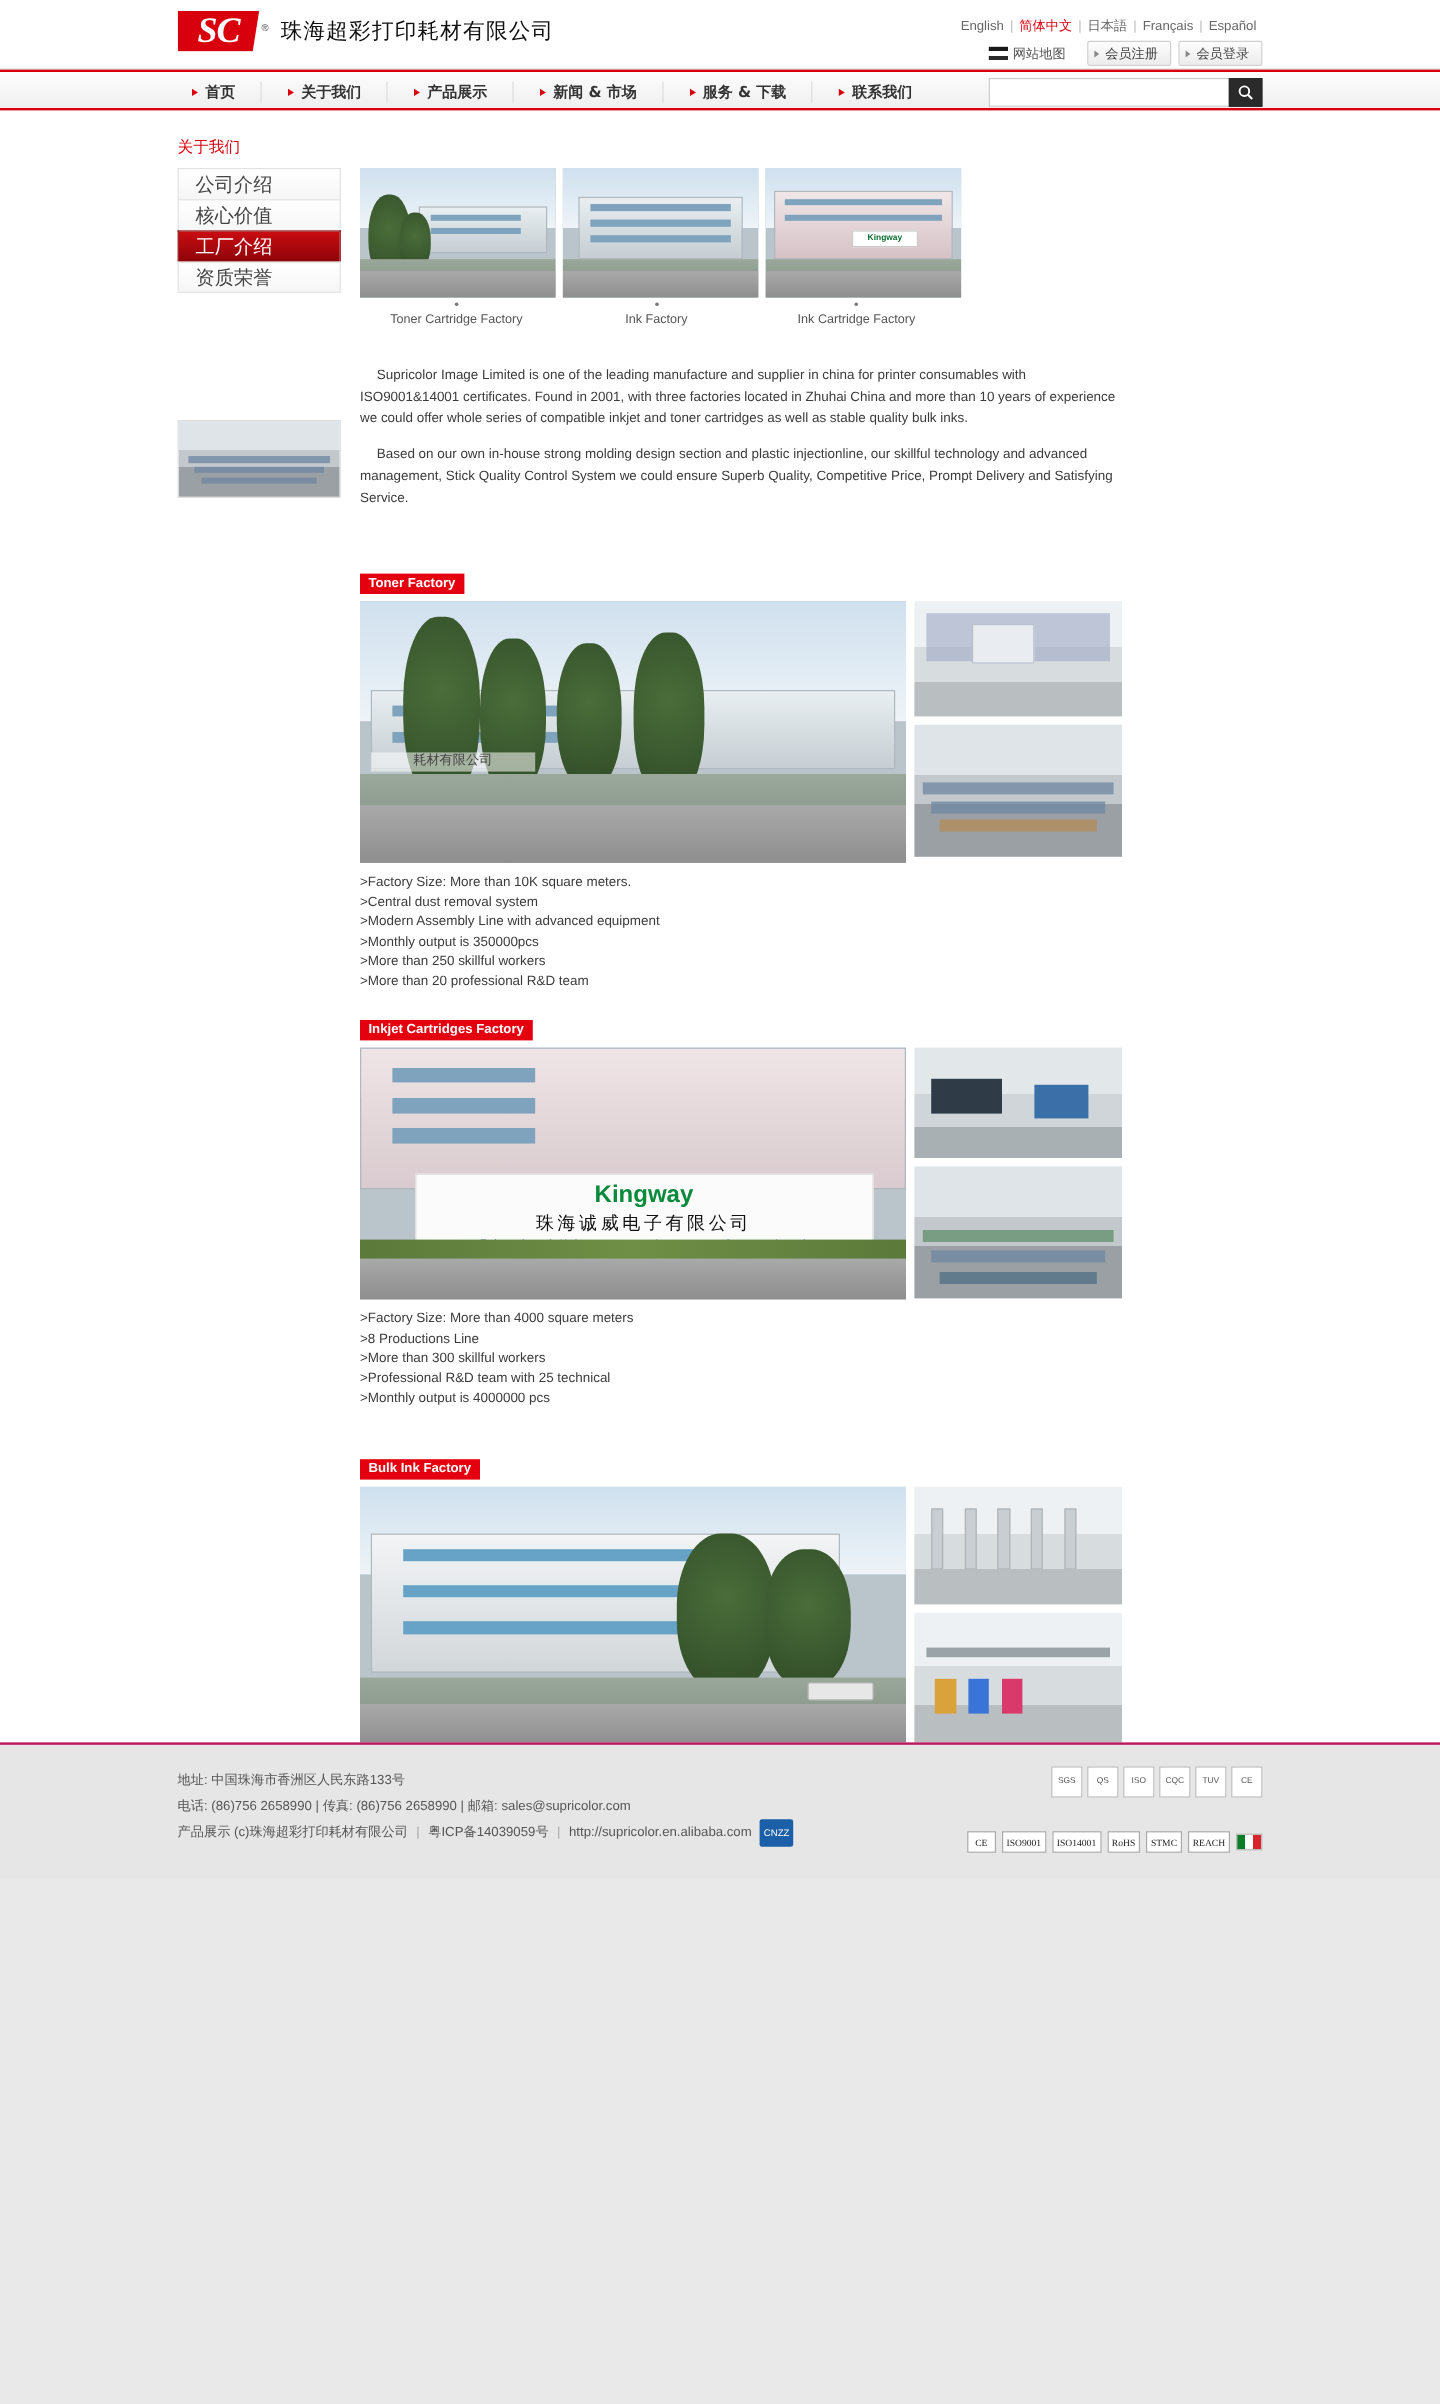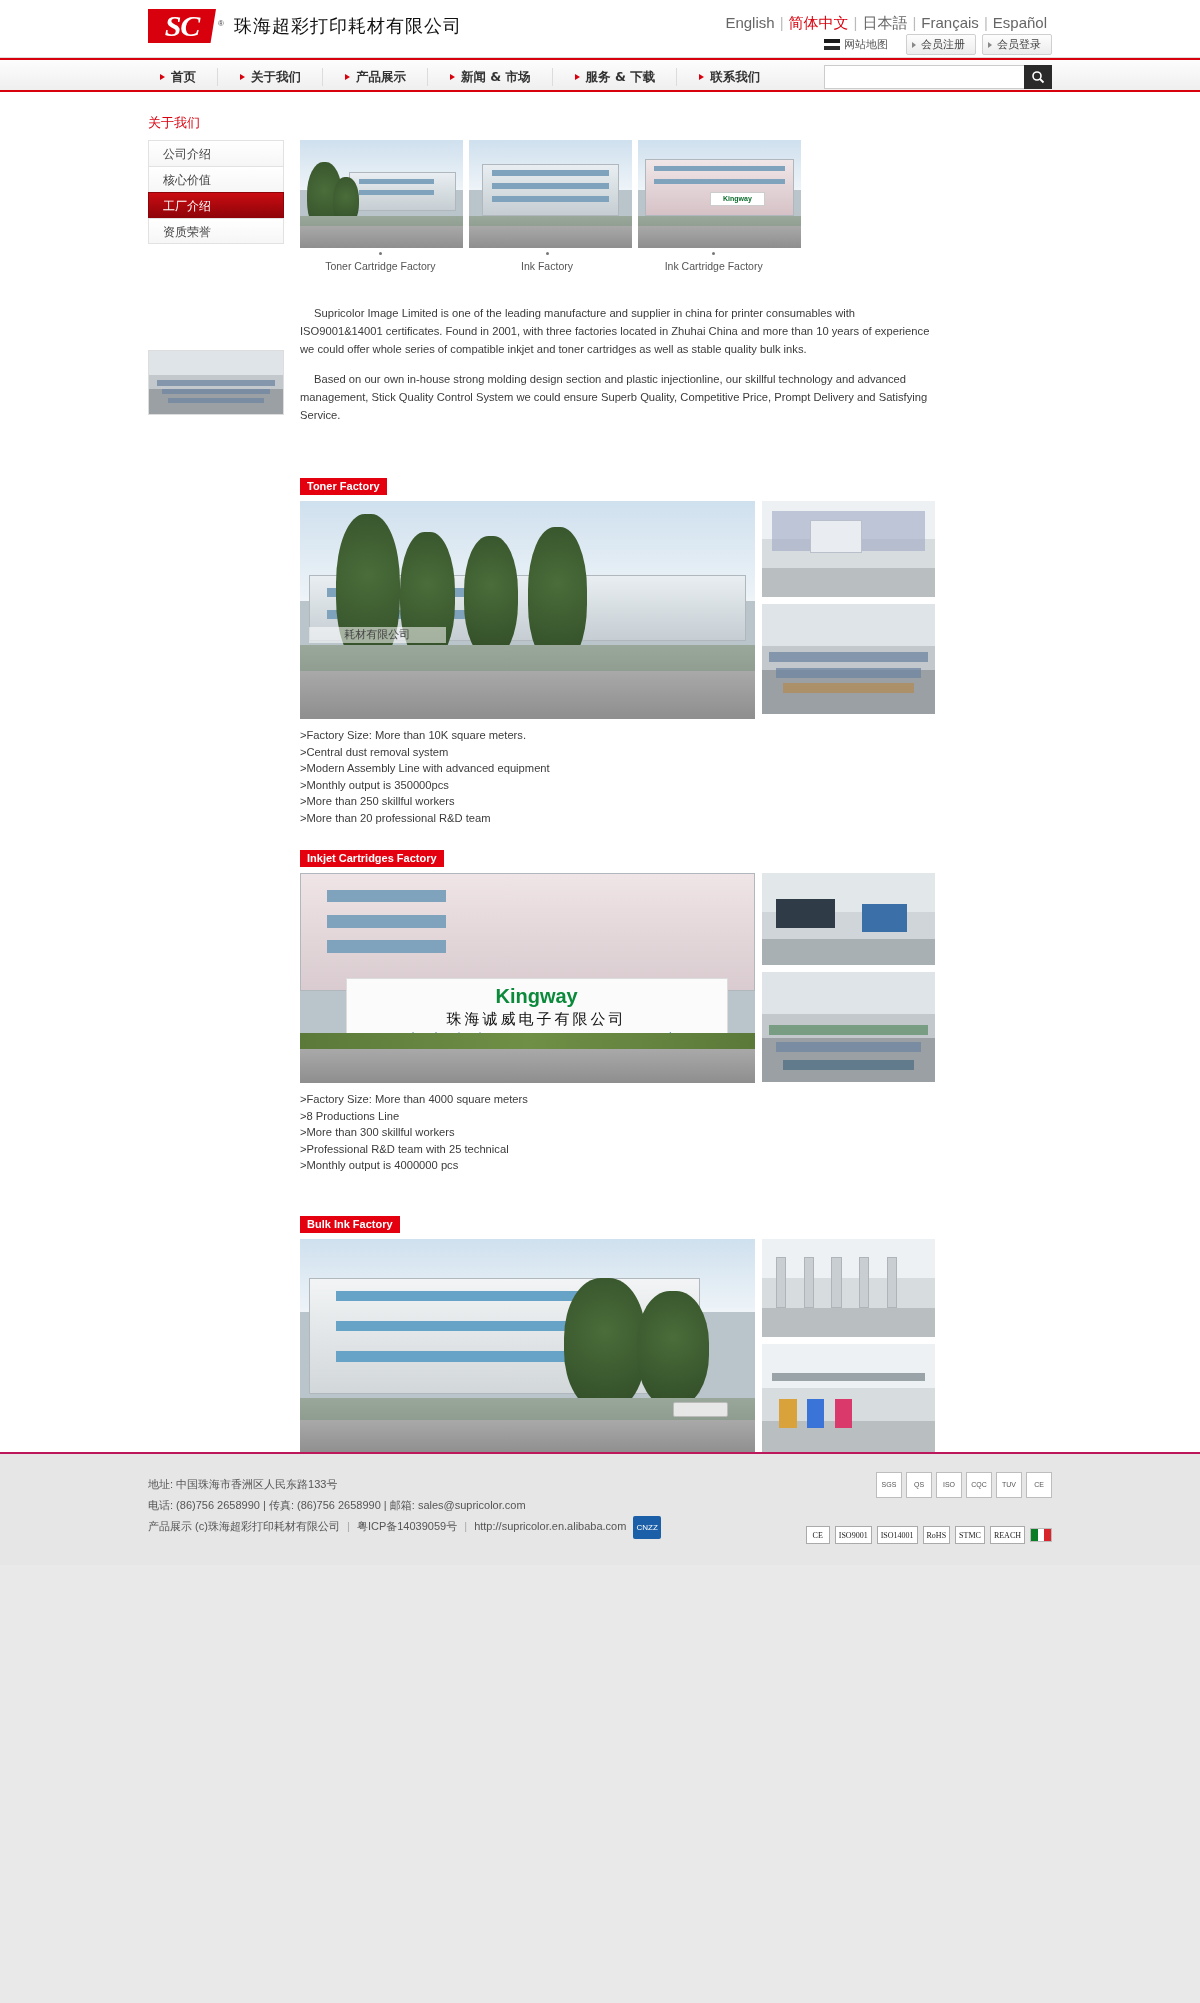--- a/index.html
+++ b/index.html
@@ -56,21 +56,21 @@
     font-size:18px;
     color:#111;
     margin-left:10px;
     letter-spacing:1px;
     font-family:"DejaVu Sans", sans-serif;
     font-weight:500;
   }
   .lang-row {
     position:absolute;
     right:148px; top:14px;
-    font-size:15px;
+    font-size:11px;
     color:#666;
   }
   .lang-row a { color:#666; text-decoration:none; padding:0 5px; }
   .lang-row a.active { color:#d9000d; }
   .lang-sep { color:#bbb; }
   .util-row {
     position:absolute;
     right:148px; top:34px;
     display:flex; align-items:center;
     font-size:11px;
@@ -187,21 +187,21 @@
     left:148px; top:48px;
     width:136px;
   }
   .side-item {
     height:26px;
     line-height:26px;
     border:1px solid #e2e2e2;
     border-bottom:none;
     background:linear-gradient(180deg,#ffffff,#f6f6f6);
     padding-left:14px;
-    font-size:12px;
+    font-size:16px;
     color:#444;
     text-decoration:none;
     display:block;
     font-family:"DejaVu Sans", sans-serif;
   }
   .side-item:last-child { border-bottom:1px solid #e2e2e2; }
   .side-item.active {
     background:linear-gradient(180deg,#c90c12,#8d0409);
     color:#fff;
     border-color:#8d0409;

